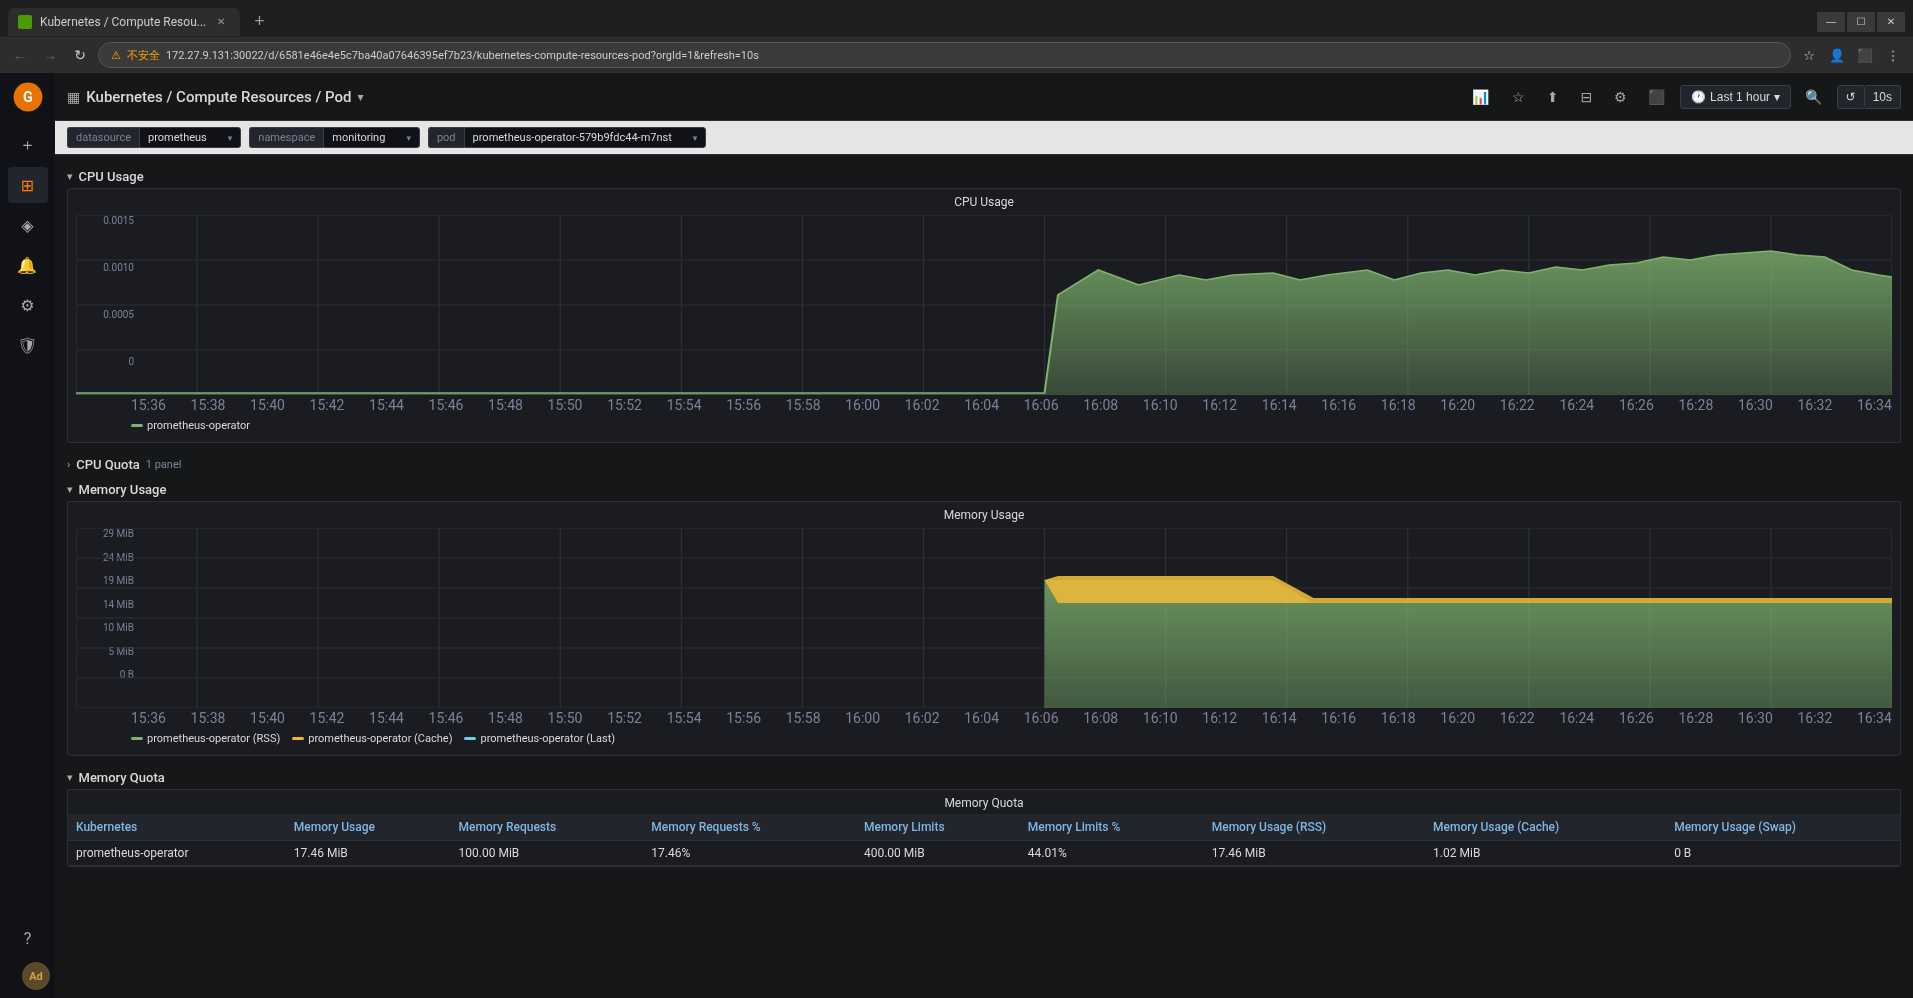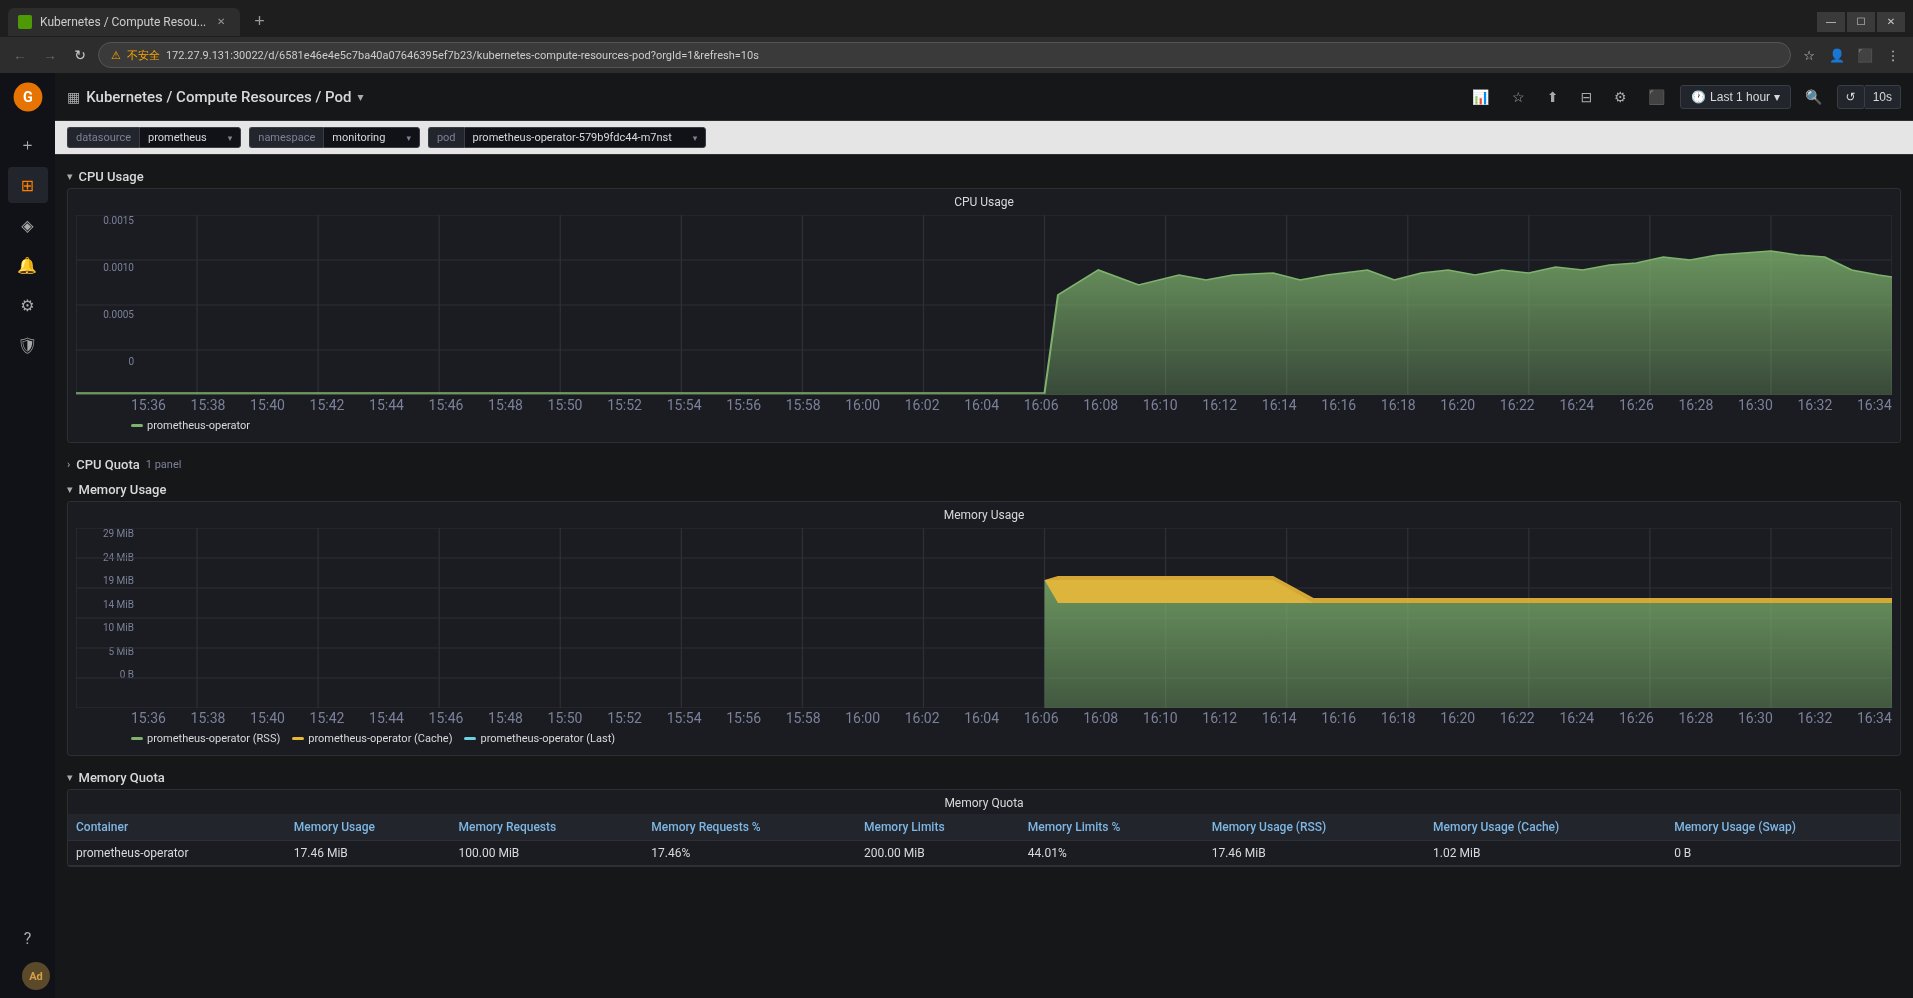--- a/index.html
+++ b/index.html
@@ -805,38 +805,38 @@
       <div class="section-header">
         <span class="section-chevron">▾</span>
         <span class="section-title">Memory Quota</span>
       </div>
 
       <div class="table-panel">
         <div class="table-panel-title">Memory Quota</div>
         <table class="data-table">
           <thead>
             <tr>
-              <th>Container</th>
+              <th>Kubernetes</th>
               <th>Memory Usage</th>
               <th>Memory Requests</th>
               <th>Memory Requests %</th>
               <th>Memory Limits</th>
               <th>Memory Limits %</th>
               <th>Memory Usage (RSS)</th>
               <th>Memory Usage (Cache)</th>
               <th>Memory Usage (Swap)</th>
             </tr>
           </thead>
           <tbody>
             <tr>
               <td>prometheus-operator</td>
               <td>17.46 MiB</td>
               <td>100.00 MiB</td>
               <td>17.46%</td>
-              <td>200.00 MiB</td>
+              <td>400.00 MiB</td>
               <td>44.01%</td>
               <td>17.46 MiB</td>
               <td>1.02 MiB</td>
               <td>0 B</td>
             </tr>
           </tbody>
         </table>
       </div>
 
     </div>

